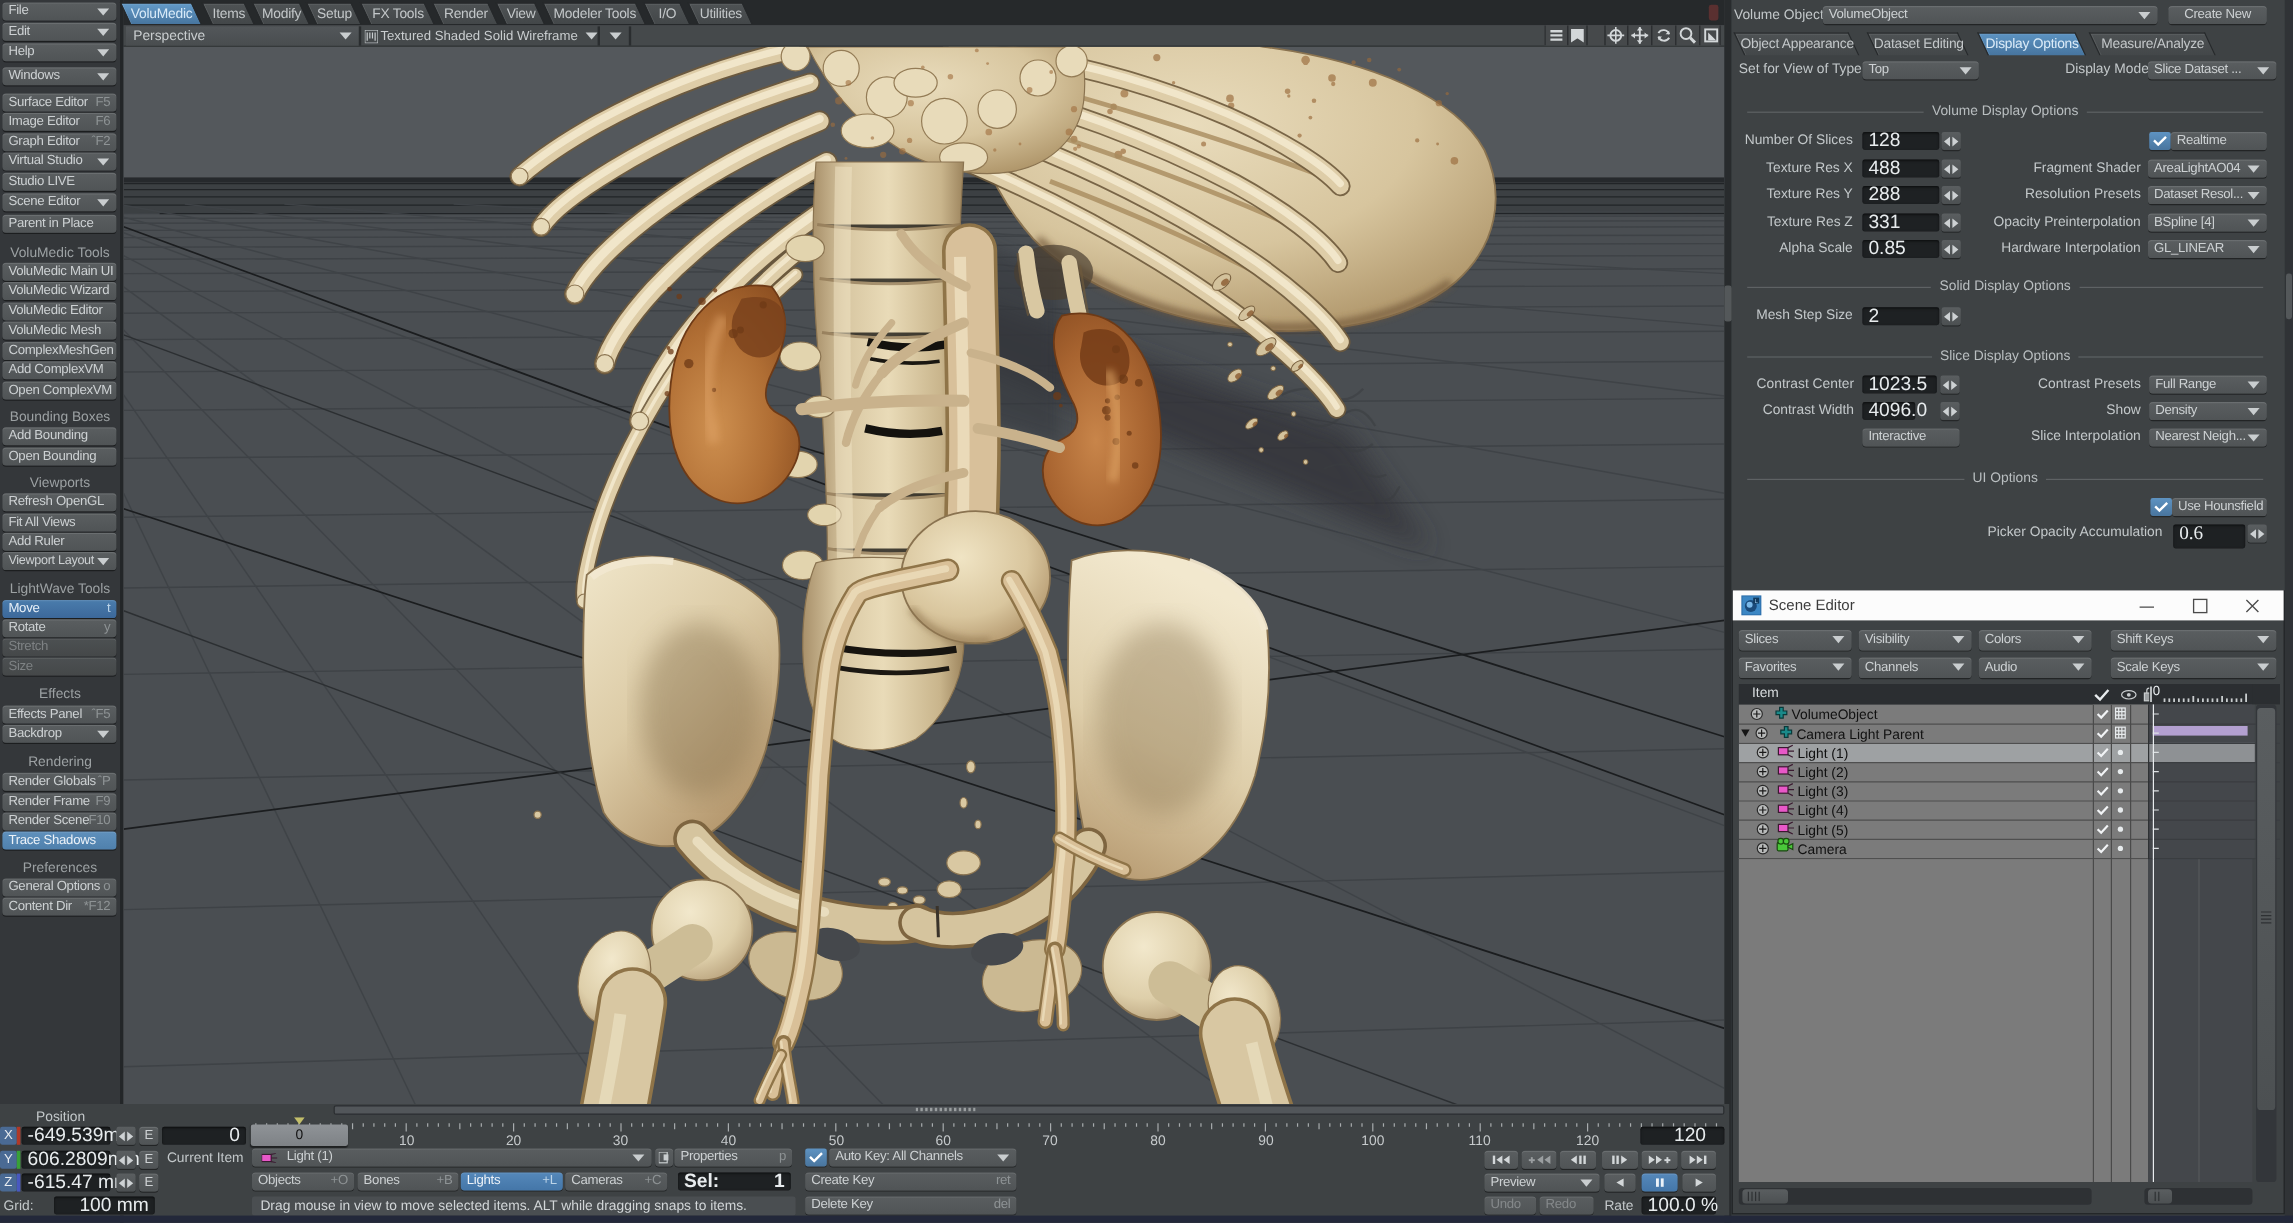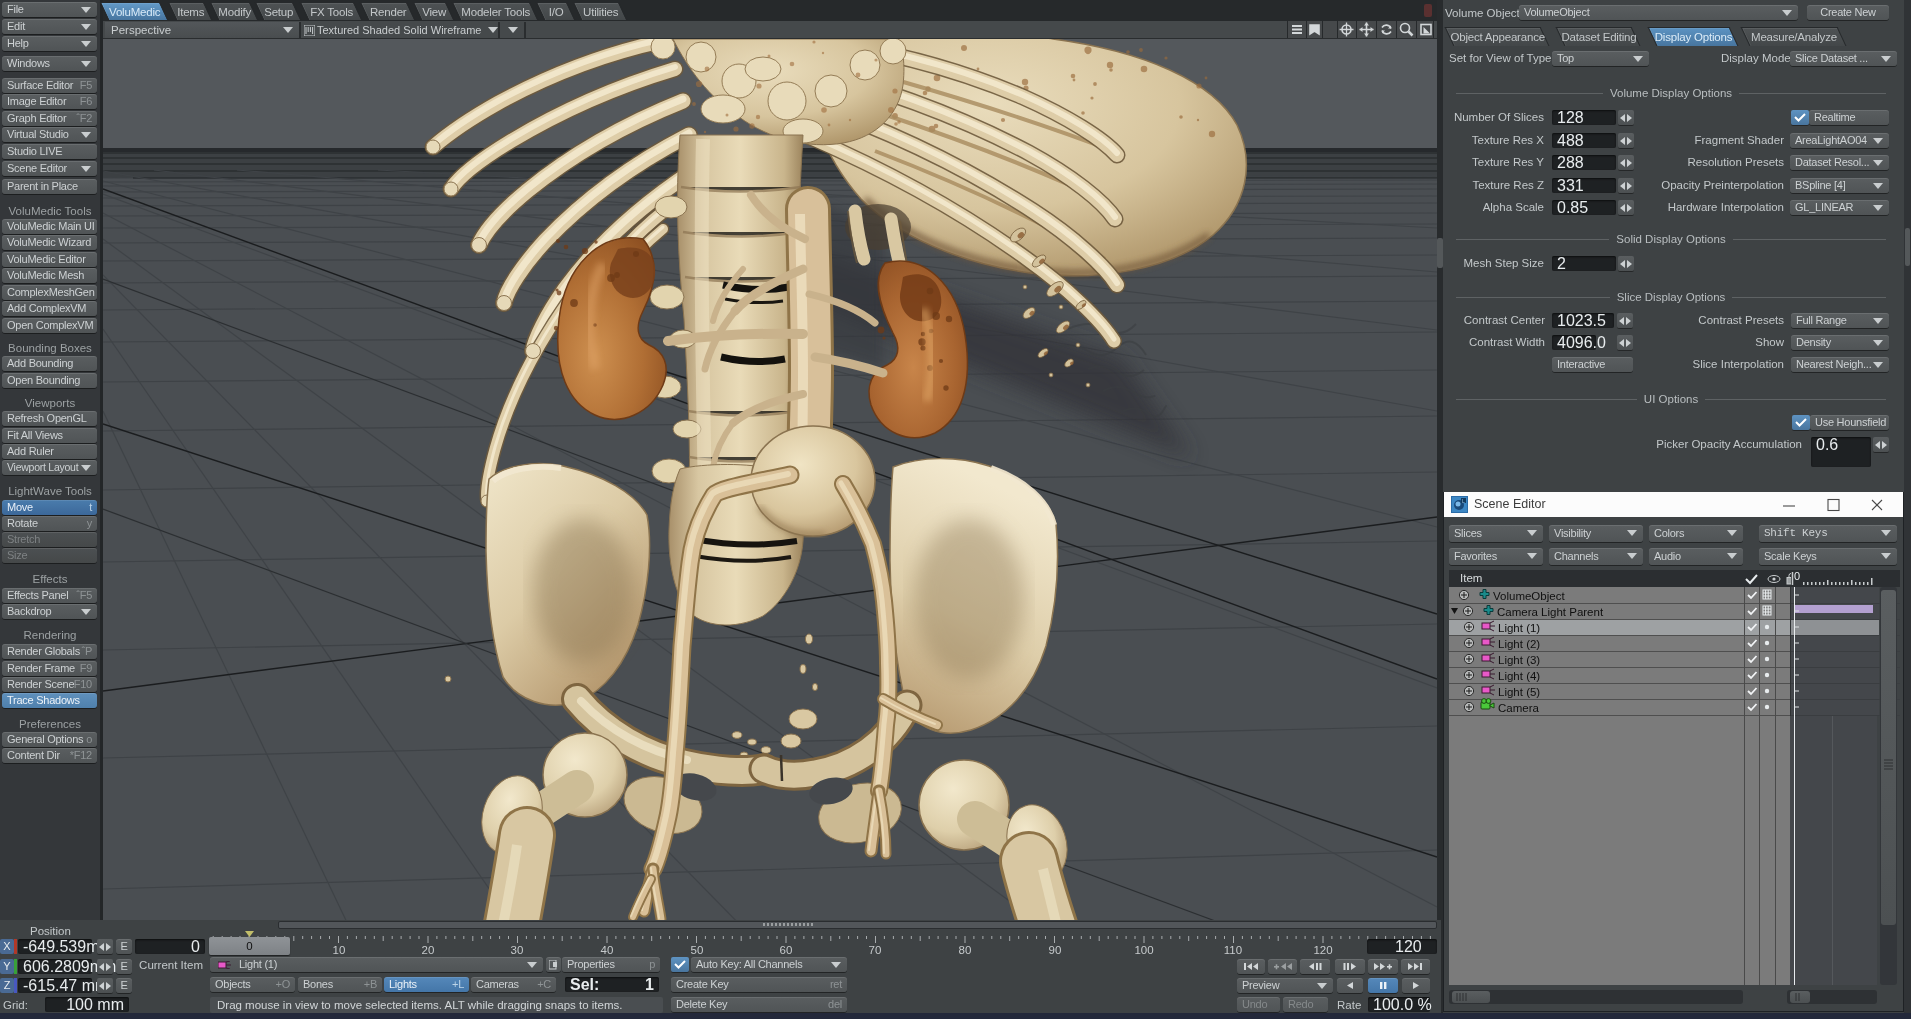--- a/index.html
+++ b/index.html
@@ -648,21 +648,21 @@
 <div class="lbl lblr" style="left:1654px;top:358px;width:130px;">Slice Interpolation</div>
 <div class="b dd" style="left:1791px;top:357px;width:98px;">Nearest Neigh...</div>
 <div class="sect" style="left:1449px;top:393px;width:444px;">UI Options</div>
 <div class="chk" style="left:1792px;top:415px;">
       <svg width="12" height="9" viewBox="0 0 12 9">
         <path d="M1 4l3.5 3.5L11 1" stroke="#fff" stroke-width="2" fill="none"></path>
       </svg>
     </div>
 <div class="b" style="left:1810px;top:415px;width:79px;">Use Hounsfield</div>
 <div class="lbl lblr" style="left:1654px;top:438px;width:148px;">Picker Opacity Accumulation</div>
-<div class="f" style="left:1811px;top:437px;width:60px;height:30px;">0.6</div>
+<div class="f" style="left:1811px;top:437px;width:60px;height:20px;font-family:Liberation Serif, serif;">0.6</div>
 <div class="st" style="left:1873px;top:437px;width:16px;height:15px;"></div>
 <div class="abs" style="left:1437px;top:238px;width:6px;height:30px;background:#54585A;border-radius:2px;"></div>
 <div class="abs" style="left:1905px;top:228px;width:5px;height:38px;background:#54585A;border-radius:2px;"></div>
 </div>
 
 <div id="sceneeditor">
 <div class="abs" style="left:1443px;top:492px;width:461px;height:520px;background:#3E4244;border:1px solid #1E2124;"></div>
 <div class="abs" style="left:1444px;top:492px;width:459px;height:25px;background:#FCFCFC;"></div>
 <svg class="abs" style="left:1451px;top:496px;" width="17" height="17" viewBox="0 0 17 17">
       <rect width="17" height="17" fill="#2A6CA8"></rect>
@@ -676,21 +676,21 @@
 <svg class="abs" style="left:1780px;top:498px;" width="110" height="14" viewBox="0 0 110 14">
       <g stroke="#4A4A4A" stroke-width="1.1" fill="none">
         <path d="M3 8h12"></path>
         <rect x="48" y="1.5" width="11" height="11"></rect>
         <path d="M92 2l10 10M102 2l-10 10"></path>
       </g>
     </svg>
 <div class="b dd" style="left:1449px;top:525px;width:94px;height:17px;line-height:17px;">Slices</div>
 <div class="b dd" style="left:1549px;top:525px;width:94px;height:17px;line-height:17px;">Visibility</div>
 <div class="b dd" style="left:1649px;top:525px;width:94px;height:17px;line-height:17px;">Colors</div>
-<div class="b dd" style="left:1759px;top:525px;width:138px;height:17px;line-height:17px;font-family:Liberation Mono, monospace;">Shift Keys</div>
+<div class="b dd" style="left:1759px;top:525px;width:138px;height:17px;line-height:17px;">Shift Keys</div>
 <div class="b dd" style="left:1449px;top:548px;width:94px;height:17px;line-height:17px;">Favorites</div>
 <div class="b dd" style="left:1549px;top:548px;width:94px;height:17px;line-height:17px;">Channels</div>
 <div class="b dd" style="left:1649px;top:548px;width:94px;height:17px;line-height:17px;">Audio</div>
 <div class="b dd" style="left:1759px;top:548px;width:138px;height:17px;line-height:17px;">Scale Keys</div>
 
 <div class="abs" style="left:1449px;top:570px;width:451px;height:17px;background:#2B2E31;color:#D8DCDE;font-size:11.5px;line-height:17px;"><span style="margin-left:11px;">Item</span></div>
 <svg class="abs" style="left:1449px;top:570px;" width="451" height="17" viewBox="0 0 451 17">
 <path d="M297 9l4 4l7 -8" stroke="#E8ECEE" stroke-width="2" fill="none"></path>
 <g fill="#C8CCCE">
         <ellipse cx="325" cy="9" rx="6" ry="3.5" fill="none" stroke="#C8CCCE"></ellipse>

